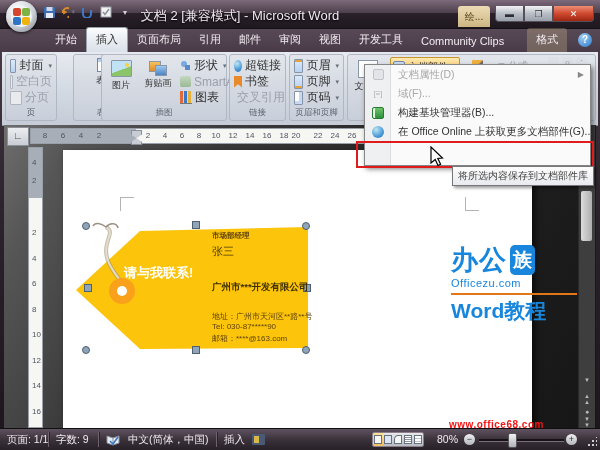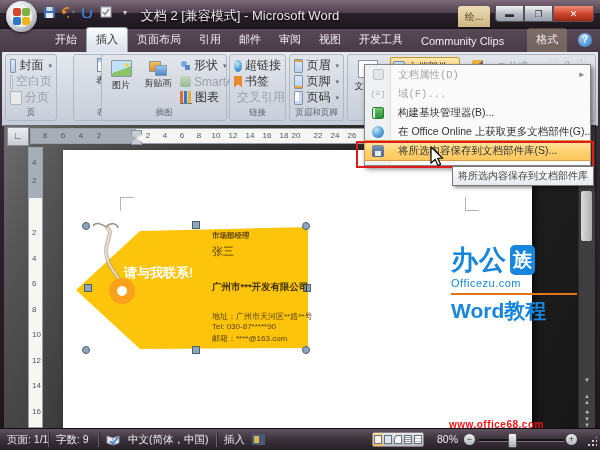--- a/index.html
+++ b/index.html
@@ -98,21 +98,21 @@
   .series{font-size:21px;font-weight:bold;}
   
   .vscroll{position:absolute;right:1px;top:0;width:16px;height:303px;background:#3e3e3e;border-left:1px solid #2a2a2a;}
   .vthumb{position:absolute;left:2px;top:66px;width:11px;height:50px;border-radius:2px;background:linear-gradient(90deg,#dcdcdc,#aeaeae);}
   .sgl{color:#b8b8b8;font-size:6px;text-align:center;width:16px;position:absolute;}
   
   .qpmenu{position:absolute;left:364px;top:64px;width:227px;height:102px;background:#fafafa;border:1px solid #868686;
     box-shadow:2px 3px 5px rgba(0,0,0,.5);z-index:20;box-sizing:border-box;}
   .qpmenu::before{content:"";position:absolute;left:0;top:0;bottom:0;width:25px;background:#eef0f1;border-right:1px solid #dddddd;}
   .mi{height:19px;display:flex;align-items:center;position:relative;padding-left:33px;font-size:10.5px;color:#333;white-space:nowrap;}
-  .mi.dis{color:#a8a8a8;font-family:Liberation Mono, monospace;}
+  .mi.dis{color:#a8a8a8;}
   .mi .mico{position:absolute;left:5px;width:16px;display:flex;justify-content:center;}
   .mi .sub{position:absolute;right:6px;font-size:8px;color:#888;}
   .mi.hl{background:linear-gradient(#ffe8a6,#fed170 55%,#fdc75f);outline:1px solid #d29b3c;}
   .redbox{position:absolute;left:356px;top:141px;width:234px;height:23px;border:2px solid #E01B1B;z-index:25;}
   .tooltip{position:absolute;left:452px;top:166px;padding:2px 5px;background:linear-gradient(#fdfdfd,#e9eaef);
     border:1px solid #777;box-shadow:2px 2px 3px rgba(0,0,0,.4);font-size:10px;color:#444;z-index:26;white-space:nowrap;}
   .cursor{position:absolute;left:429px;top:146px;z-index:30;}
   
   .statusbar{position:absolute;left:0;top:428px;width:600px;height:22px;
     background:linear-gradient(#5f525f,#3a313a 50%,#261f26);border-top:1px solid #120e12;font-size:10.5px;color:#efe9ef;}
@@ -429,26 +429,20 @@
           <span class="ibook"></span>
         </span>
       <span>构建基块管理器(B)...</span>
     </div>
     <div class="mi">
       <span class="mico">
           <span class="iglobe"></span>
         </span>
       <span>在 Office Online 上获取更多文档部件(G)...</span>
     </div>
-    <div class="mi hl">
-      <span class="mico">
-          <span class="idisk"></span>
-        </span>
-      <span>将所选内容保存到文档部件库(S)...</span>
-    </div>
   </div>
   <div class="redbox"></div>
   <div class="tooltip">将所选内容保存到文档部件库</div>
   <div class="cursor">
     <svg width="15" height="21">
         <path d="M2,1 L2,17 L6.2,13.5 L9,19.5 L11.6,18.2 L8.8,12.5 L13.5,12 Z" fill="#fff" stroke="#000" stroke-width="1.2"></path>
       </svg>
   </div>
 
   <div class="statusbar">

